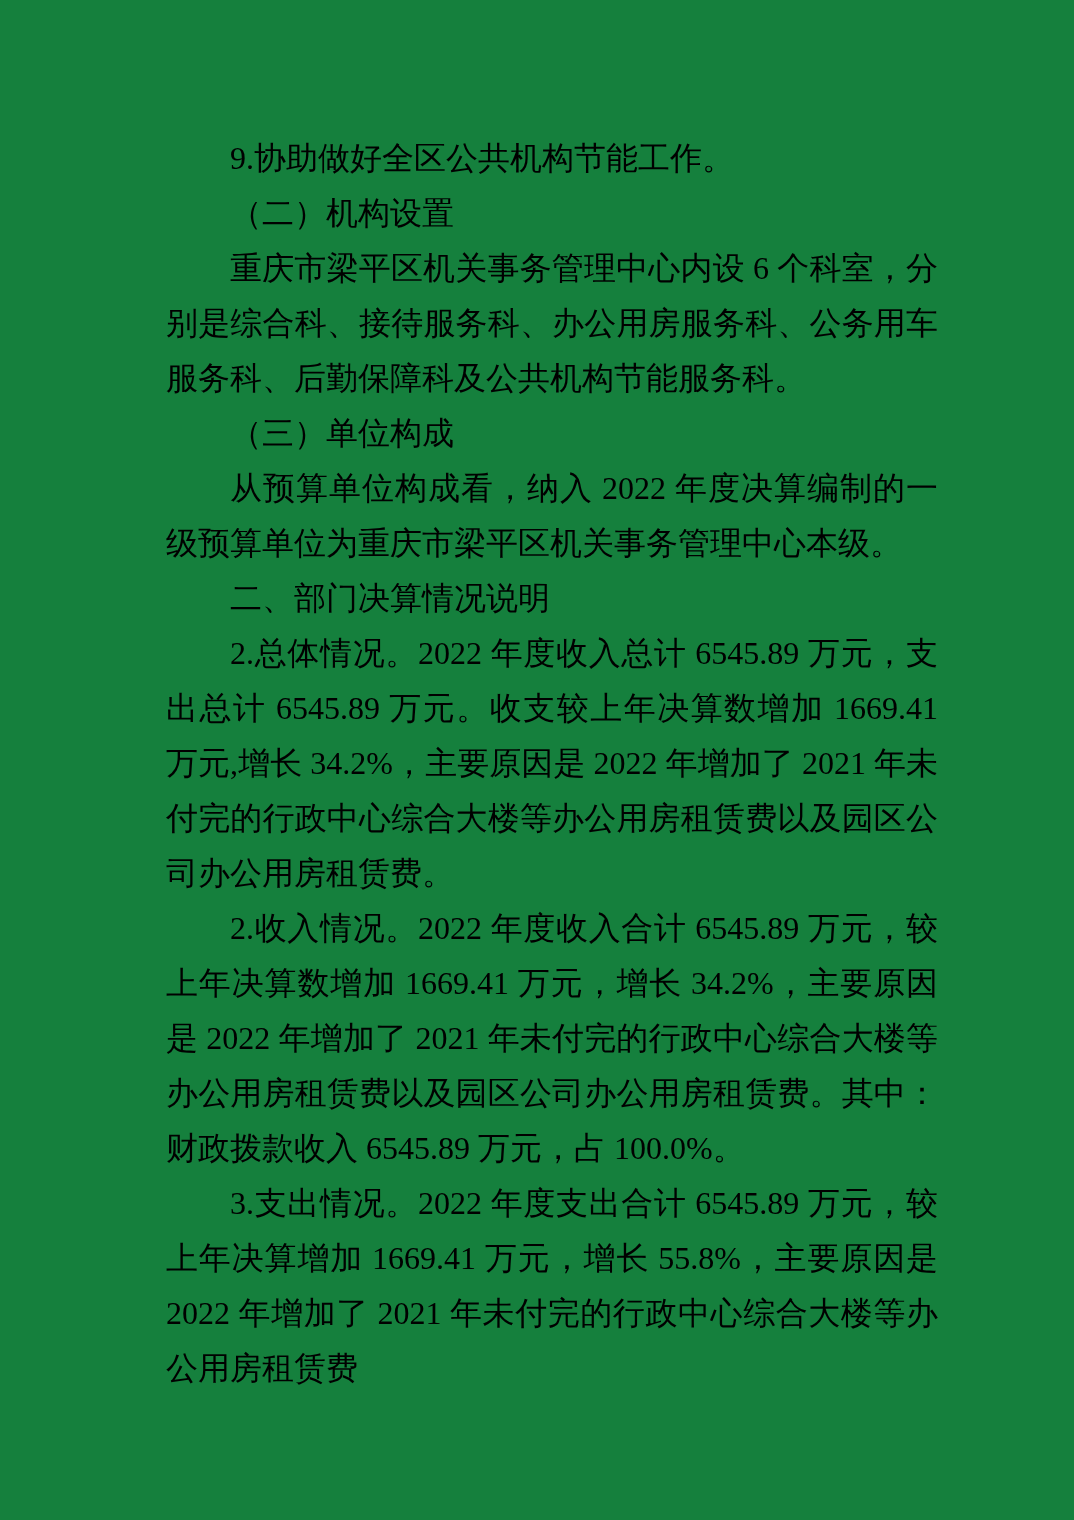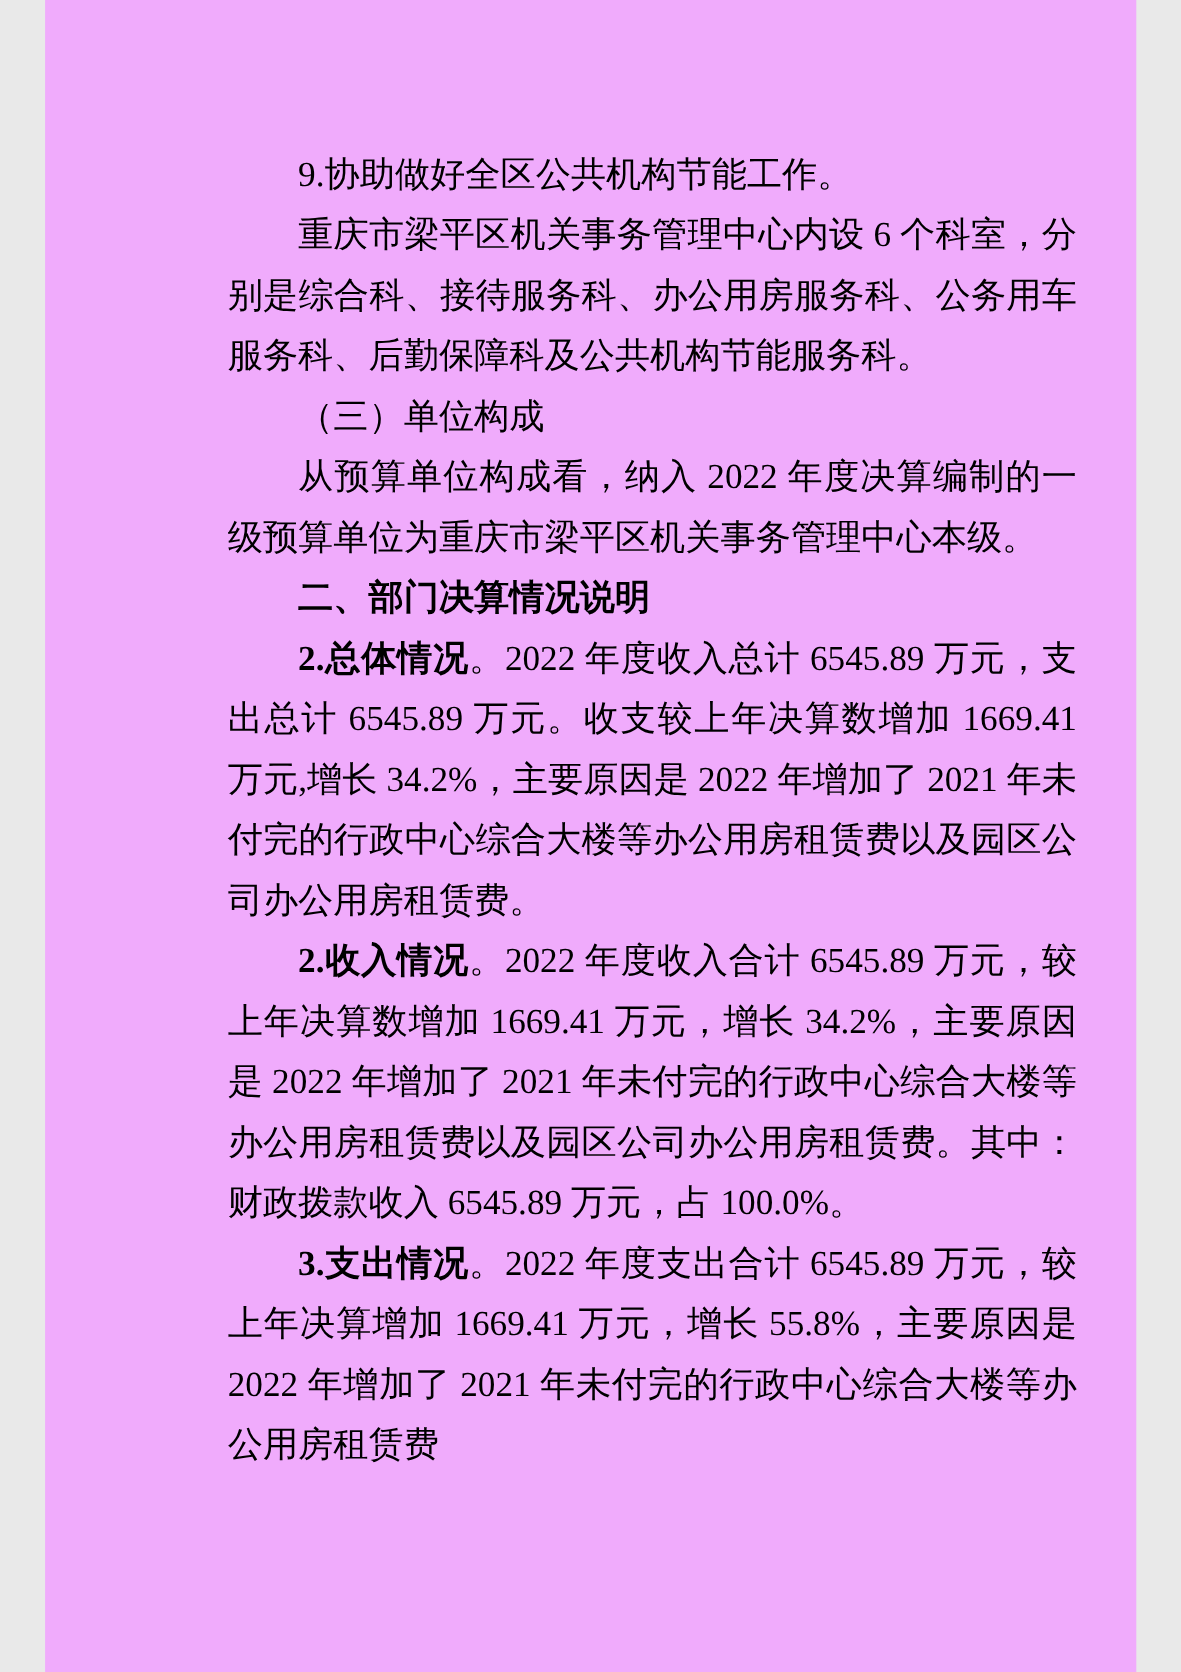--- a/index.html
+++ b/index.html
@@ -2,24 +2,24 @@
 <html><head>
 <meta charset="utf-8">
 <style>
   html, body {
     margin: 0;
     padding: 0;
     background: #e9e9e9;
   }
   .page {
     position: relative;
-    width: 992px;
+    width: 1074px;
     height: 1520px;
     margin: 0 auto;
-    background: #f0abfc;
+    background: #15803d;
     overflow: hidden;
     box-sizing: border-box;
   }
   .doc-content {
     position: absolute;
     left: 166px;
     top: 131px;
     width: 772px;
     color: #000000;
   }
@@ -38,32 +38,33 @@
   }
   p.para-heading-kai {
     font-family: "Liberation Serif", "DejaVu Serif", serif;
     font-weight: 400;
   }
   p.para-heading-hei {
     font-family: "Liberation Sans", "DejaVu Sans", sans-serif;
     font-weight: 700;
   }
   .run-bold {
-    font-weight: 700;
+    font-weight: 400;
   }
   .run-regular {
     font-weight: inherit;
   }
 </style>
 </head>
 <body>
 
 <div class="page">
   <div class="doc-content">
       <p class="para-body"><span class="run-regular">9.协助做好全区公共机构节能工作。</span></p>
+      <p class="para-heading-kai"><span class="run-regular">（二）机构设置</span></p>
       <p class="para-body"><span class="run-regular">重庆市梁平区机关事务管理中心内设 6 个科室，分别是综合科、接待服务科、办公用房服务科、公务用车服务科、后勤保障科及公共机构节能服务科。</span></p>
       <p class="para-heading-kai"><span class="run-regular">（三）单位构成</span></p>
       <p class="para-body"><span class="run-regular">从预算单位构成看，纳入 2022 年度决算编制的一级预算单位为重庆市梁平区机关事务管理中心本级。</span></p>
       <p class="para-heading-hei"><span class="run-bold">二、部门决算情况说明</span></p>
       <p class="para-body"><span class="run-bold">2.总体情况</span><span class="run-regular">。2022 年度收入总计 6545.89 万元，支出总计 6545.89 万元。收支较上年决算数增加 1669.41 万元,增长 34.2%，主要原因是 2022 年增加了 2021 年未付完的行政中心综合大楼等办公用房租赁费以及园区公司办公用房租赁费。</span></p>
       <p class="para-body"><span class="run-bold">2.收入情况</span><span class="run-regular">。2022 年度收入合计 6545.89 万元，较上年决算数增加 1669.41 万元，增长 34.2%，主要原因是 2022 年增加了 2021 年未付完的行政中心综合大楼等办公用房租赁费以及园区公司办公用房租赁费。其中：财政拨款收入 6545.89 万元，占 100.0%。</span></p>
       <p class="para-body"><span class="run-bold">3.支出情况</span><span class="run-regular">。2022 年度支出合计 6545.89 万元，较上年决算增加 1669.41 万元，增长 55.8%，主要原因是 2022 年增加了 2021 年未付完的行政中心综合大楼等办公用房租赁费</span></p>
     </div>
 </div>
 

